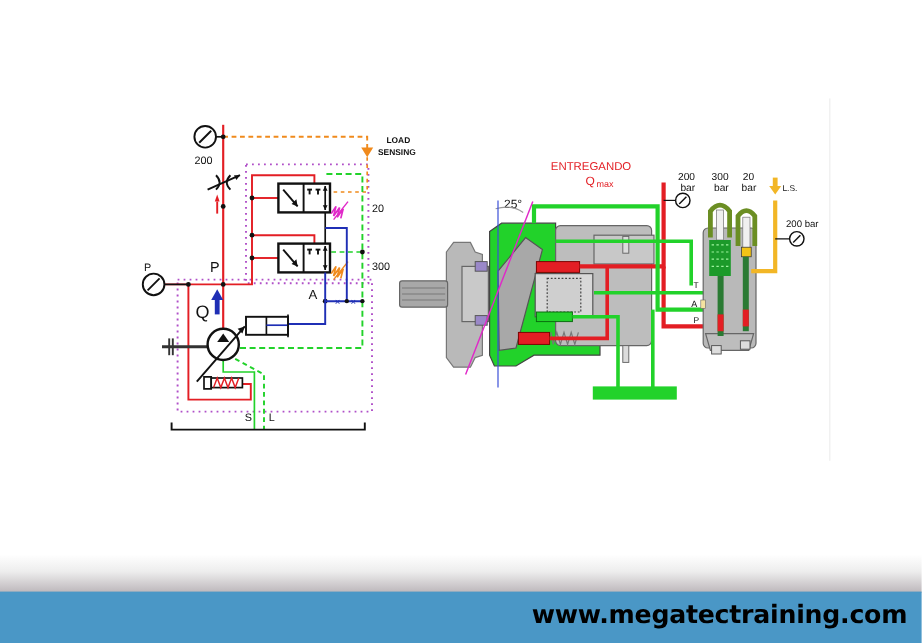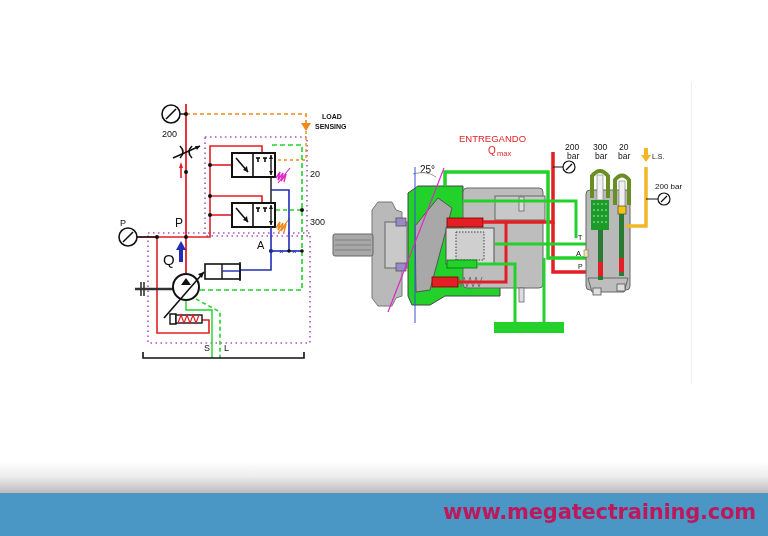--- a/index.html
+++ b/index.html
@@ -1,21 +1,21 @@
 <!DOCTYPE html>
 <html><head>
 <meta charset="utf-8">
 <style>
   html, body { margin:0; padding:0; }
   body { width:768px; height:536px; background:#ffffff; position:relative; overflow:hidden; font-family:"Liberation Sans", sans-serif; }
   #stage { position:absolute; left:0; top:0; width:768px; height:536px; }
   .footer-shadow { position:absolute; left:0; top:462px; width:768px; height:32px;
     background:linear-gradient(to bottom, rgba(255,255,255,0) 0%, rgba(225,225,225,0.6) 45%, #bcb6ba 100%); }
   .footer-bar { position:absolute; left:0; top:493px; width:768px; height:43px; background:#4a97c6; }
-  .footer-url { position:absolute; right:12px; top:500px; color:#be185d; font-family:"DejaVu Sans", sans-serif; font-weight:bold; font-size:21px; letter-spacing:-0.2px; }
+  .footer-url { position:absolute; right:12px; top:500px; color:#000000; font-family:"DejaVu Sans", sans-serif; font-weight:bold; font-size:21px; letter-spacing:-0.2px; }
   .divider-line { position:absolute; left:691px; top:82px; width:1px; height:302px; background:#eeeeee; }
   svg text { font-family:"Liberation Sans", sans-serif; }
 </style>
 </head>
 <body>
 
 <svg id="stage" width="768" height="536" viewBox="0 0 768 536" xmlns="http://www.w3.org/2000/svg">
 
   <g>
 

